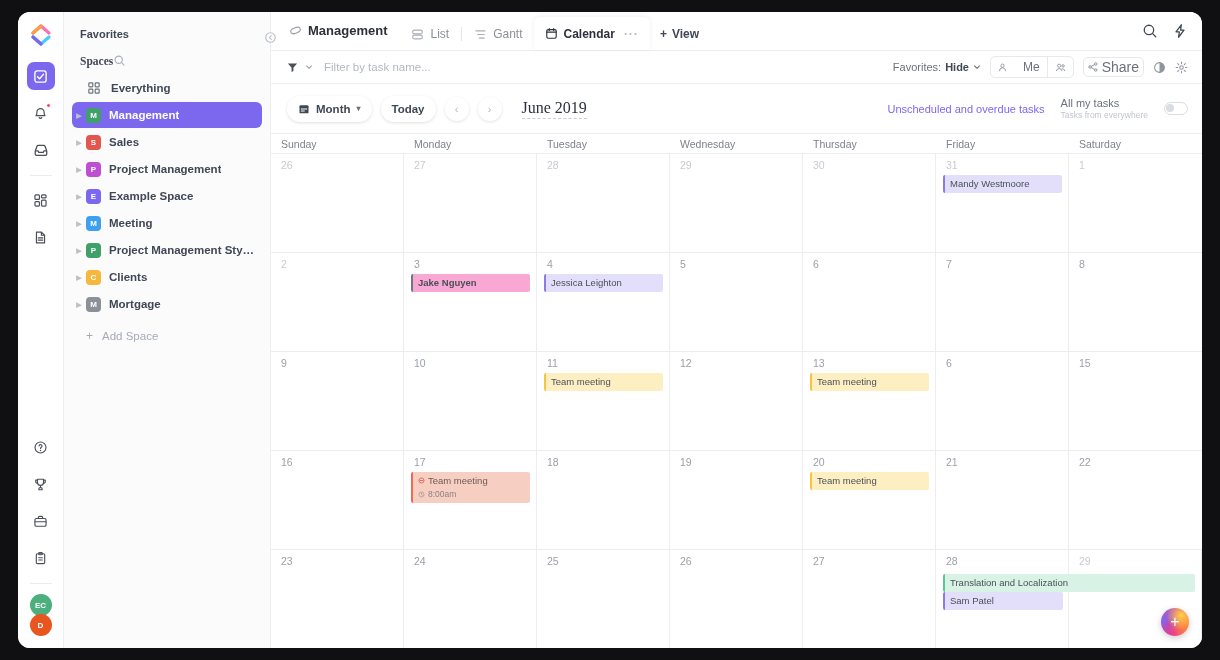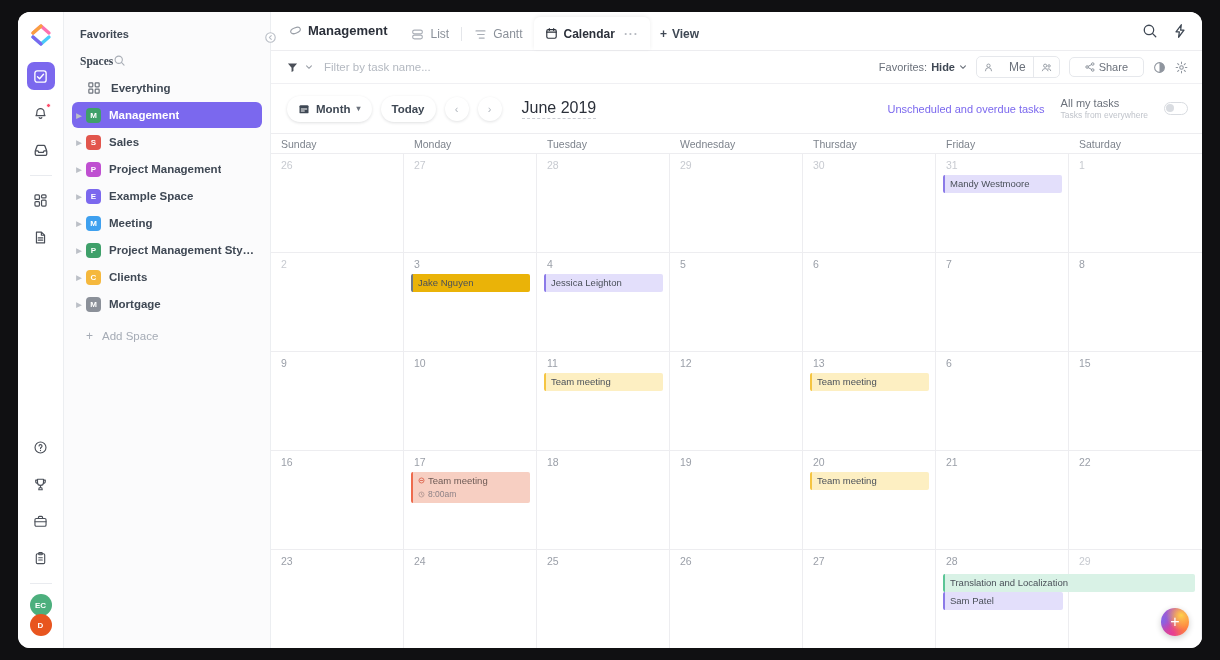--- a/index.html
+++ b/index.html
@@ -163,23 +163,23 @@
   .subtasks b { color: #3f4854; font-weight: bold; }
   .pill-group { display: flex; border: 1px solid #e6e8ec; border-radius: 5px; overflow: hidden; }
   .pill {
     display: flex; align-items: center; gap: 16px;
     height: 20px; padding: 0 7px;
     font-size: 12px; color: #6b717b;
   }
   .pill + .pill { border-left: 1px solid #e6e8ec; }
   .pill-btn {
     display: flex; align-items: center; gap: 4px;
-    height: 20px; padding: 0 15px;
+    height: 20px; padding: 0 4px;
     border: 1px solid #e6e8ec; border-radius: 5px;
-    font-size: 11px; color: #6b717b;
+    font-size: 14px; color: #6b717b;
   }
   .icon-sm { color: #8f959e; display: flex; align-items: center; }
 
   
   .calbar {
     height: 49px; flex: 0 0 49px;
     display: flex; align-items: center;
     padding: 0 14px 0 16px;
   }
   .calbar-left { display: flex; align-items: center; gap: 9px; flex: 1 1 auto; }
@@ -191,21 +191,21 @@
     font-size: 11.5px; font-weight: bold; color: #3f4854;
   }
   .nav-circle {
     width: 24px; height: 24px; border-radius: 50%;
     background: #fff; box-shadow: 0 1px 3px rgba(30,35,45,.13);
     display: flex; align-items: center; justify-content: center;
     color: #b2b7bf; font-size: 11px;
   }
   .month-title {
     font-size: 16px; color: #2b303a; margin-left: 11px;
-    border-bottom: 1px dashed #c9ccd2; padding-bottom: 1px;
+    border-bottom: 1px dashed #c9ccd2; padding-bottom: 1px; font-family: Liberation Serif, serif;
   }
   .calbar-right { display: flex; align-items: center; gap: 16px; }
   .link-purple { font-size: 11px; color: #7b68ee; }
   .allmy { text-align: left; }
   .allmy .l1 { font-size: 11px; color: #6b717b; }
   .allmy .l2 { font-size: 8.5px; color: #c0c4cb; margin-top: 1px; }
   .toggle {
     width: 24px; height: 13px; border-radius: 7px;
     border: 1.5px solid #d9dce1; background: #fff;
     position: relative;
@@ -246,21 +246,21 @@
     padding: 3px 5px 3px 5px;
     font-size: 9.5px; color: #4a5059;
     margin-bottom: 3px;
     line-height: 1.25;
     white-space: nowrap; overflow: hidden; text-overflow: ellipsis;
   }
   .ev .ev-title { display: flex; align-items: center; gap: 3px; }
   .ev .ev-time { display: flex; align-items: center; gap: 3px; font-size: 8.5px; color: #8d8287; margin-top: 2px; }
 
   .ev-purple   { background: #e3dffb; border-left-color: #8b7ae8; }
-  .ev-gray     { background: #eab308; border-left-color: #6f7985; }
+  .ev-gray     { background: #f9a8d4; border-left-color: #6f7985; font-weight: bold; }
   .ev-yellow   { background: #fdefc2; border-left-color: #f5c542; }
   .ev-salmon   { background: #f7cfc2; border-left-color: #ee6b4d; color: #6d5a55; }
   .ev-mint     { background: #d9f2e6; border-left-color: #5bc596; }
 
   .ev-span {
     position: absolute;
     left: calc(5/7 * 100% + 7px);
     right: 7px;
     top: 24px;
     z-index: 2;

